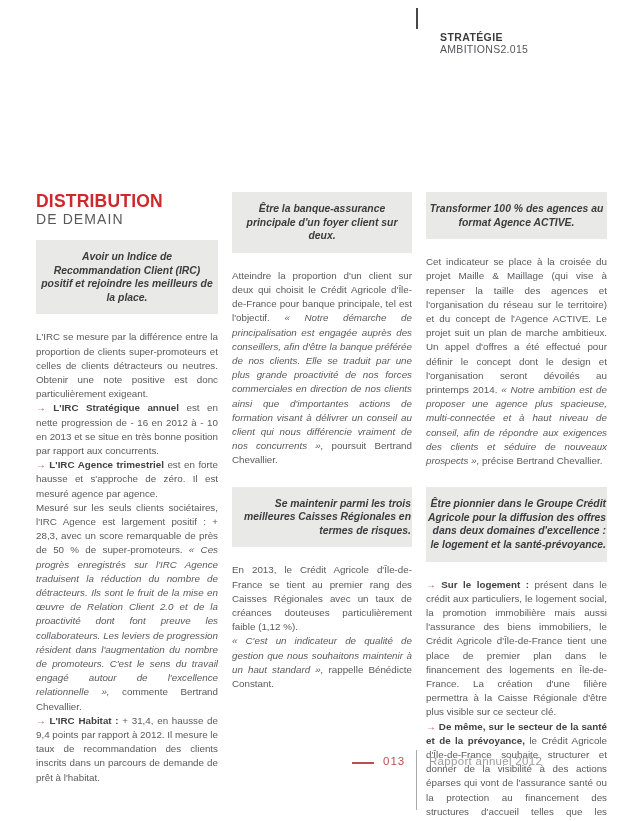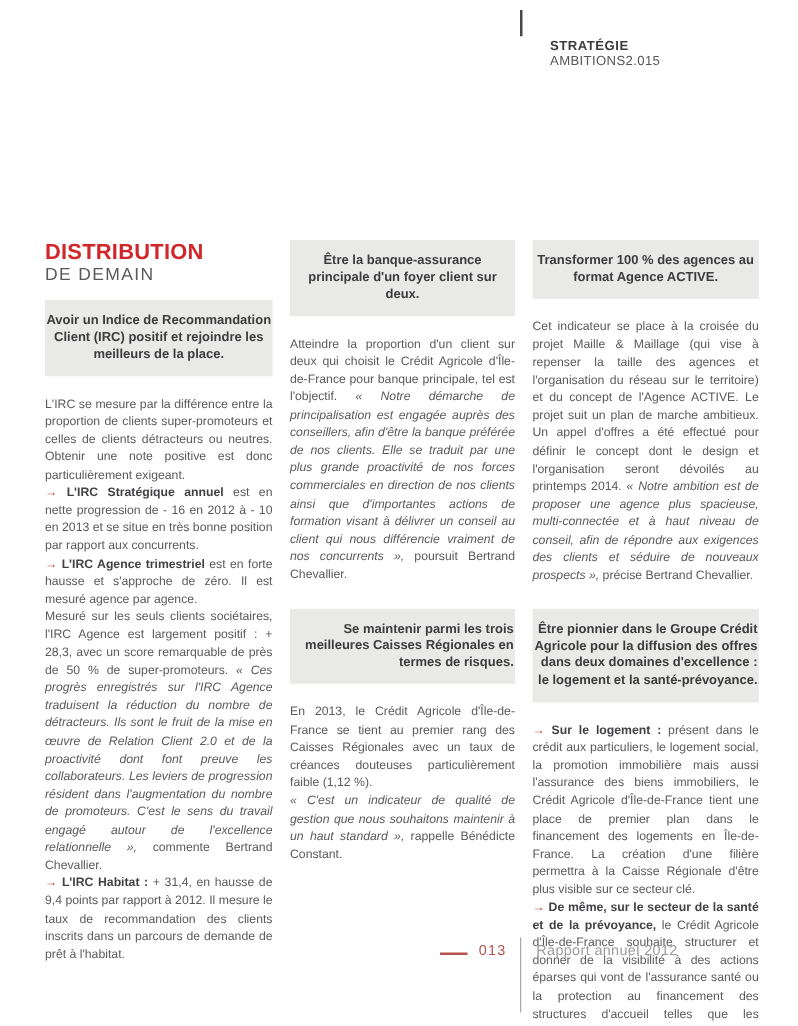--- a/index.html
+++ b/index.html
@@ -33,21 +33,21 @@
   .col-mid{width:180px;}
   .col-right{width:181px;}
 
   .col-title{text-align:left;margin-bottom:13px;}
   .t1{font-size:17.5px;font-weight:800;color:var(--accent-red);letter-spacing:.2px;line-height:19px;}
   .t2{font-size:14px;font-weight:400;color:#59595b;letter-spacing:1.1px;line-height:16px;}
 
   .objective-box{
     background:var(--box-bg);color:var(--dark-text);
     font-weight:bold;font-size:10.4px;line-height:13.6px;
-    text-align:center;padding:10px 1px;
+    text-align:center;padding:10px 1px;font-style:italic;
   }
   .box2{margin-top:19px;text-align:right;}
 
   .body{margin-top:16px;font-size:9.8px;line-height:14.2px;color:var(--body-text);text-align:justify;}
   .body p{margin:0;}
   .seg-arrow{color:var(--arrow-red);font-weight:700;}
   .seg-b{font-weight:700;color:#424245;}
   .seg-i{font-style:italic;}
 
   

